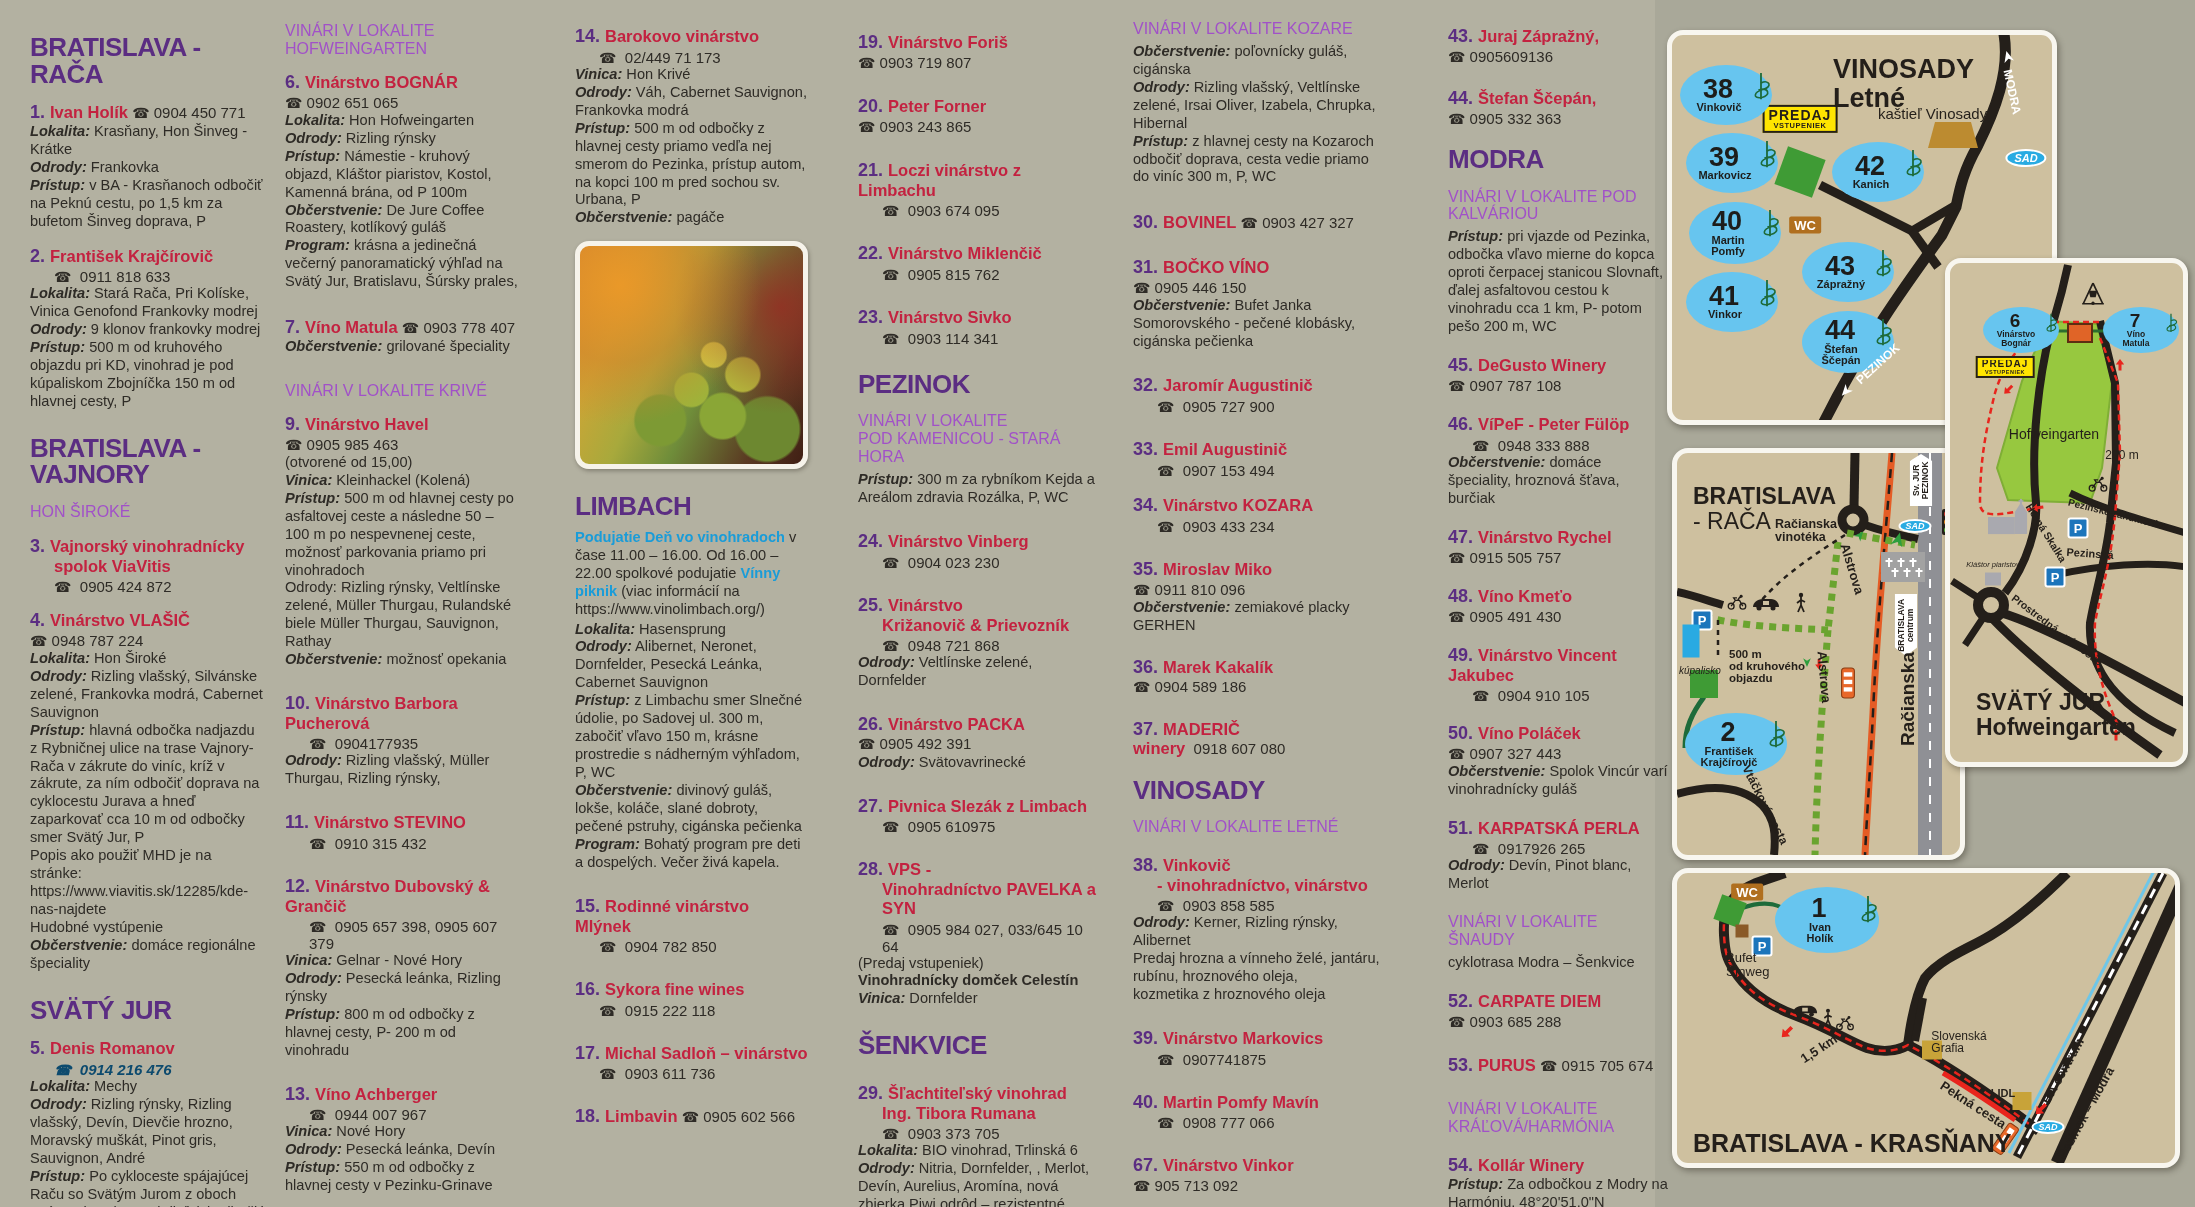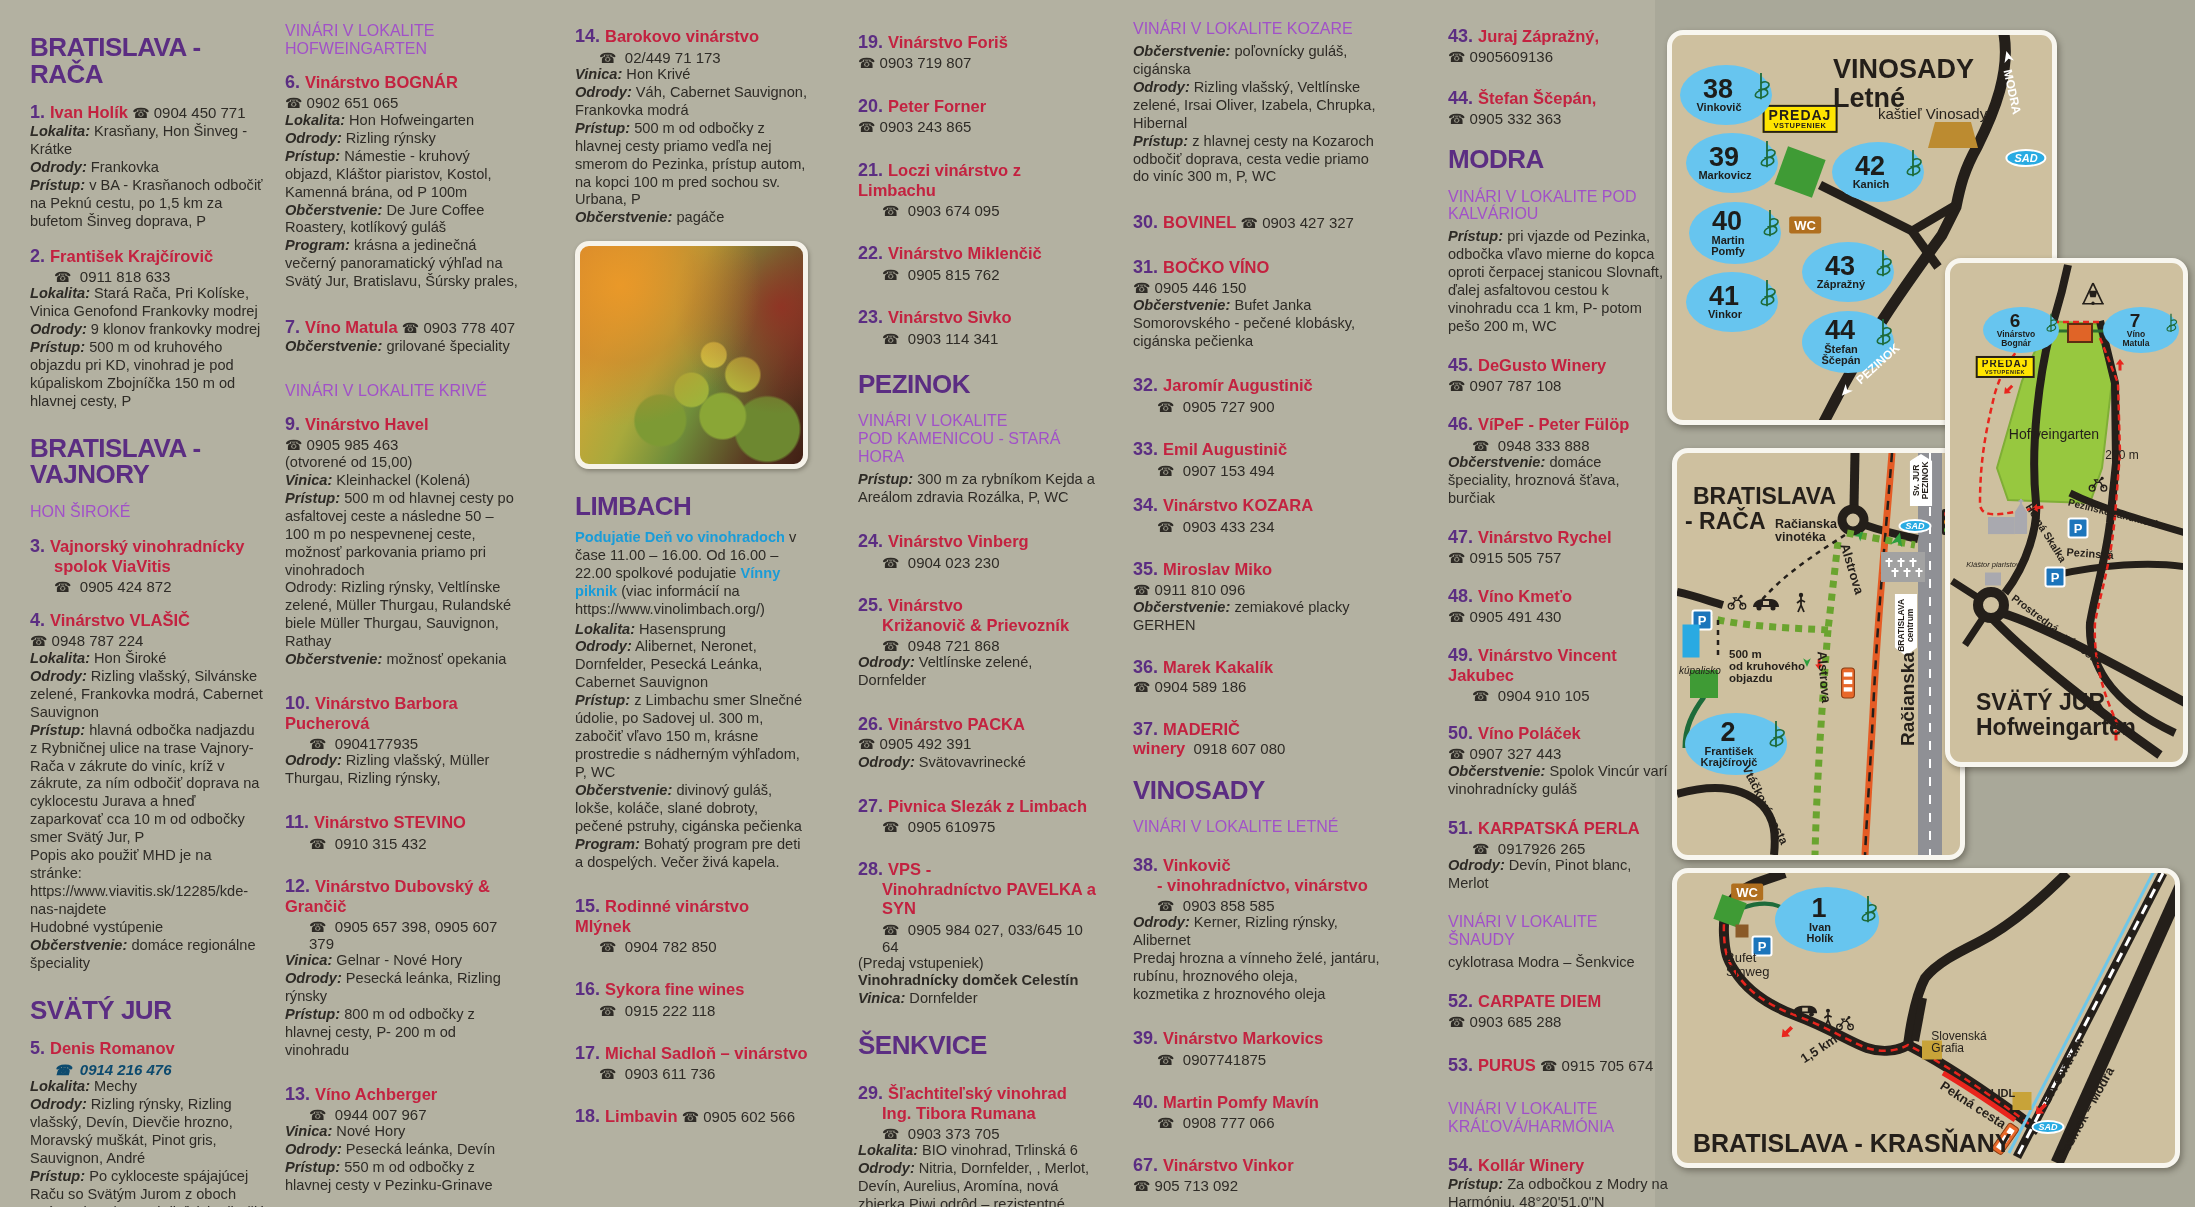--- a/index.html
+++ b/index.html
@@ -604,21 +604,21 @@
       <div class="oval" style="left: 59px; top: 291px; width: 102px; height: 62px;">
         <div class="on">2</div>
         <div class="onm">František
 Krajčírovič</div>
         <div class="vine" style="width: 20px;"><svg viewBox="0 0 22 36">
             <path d="M11 1 V30" stroke="#1e6b3a" stroke-width="2" fill="none"></path>
             <path d="M11 12 C20 8 24 16 14 19 C2 22 2 30 12 28 C22 26 20 16 8 20" stroke="#1e6b3a" stroke-width="1.8" fill="none"></path>
           </svg></div>
       </div>
       <div class="mlabel" style="left: 16px; top: 32px; font-size: 23px; font-weight: bold; transform: translate(0px, 0px);">BRATISLAVA</div>
-      <div class="mlabel" style="left: 8px; top: 57px; font-size: 23px; font-weight: bold; transform: translate(0px, 0px);">- RAČA</div>
+      <div class="mlabel" style="left: 16px; top: 57px; font-size: 23px; font-weight: normal; transform: translate(0px, 0px);">- RAČA</div>
       <div class="mlabel" style="left: 129px; top: 78px; font-size: 12.5px; font-weight: bold; transform: translate(-50%, -50%);">Račianska
 vinotéka</div>
       <div class="mlabel" style="left: 175px; top: 116px; font-size: 13px; font-weight: bold; transform: translate(-50%, -50%) rotate(73deg);">Alstrova</div>
       <div class="mlabel" style="left: 147px; top: 224px; font-size: 13px; font-weight: bold; transform: translate(-50%, -50%) rotate(85deg);">Alstrova</div>
       <div class="mlabel" style="left: 52px; top: 196px; font-size: 11.5px; font-weight: bold; transform: translate(0px, 0px);">500 m
 od kruhového
 objazdu</div>
       <div class="mlabel" style="left: 2px; top: 213px; font-size: 10px; font-style: italic; transform: translate(0px, 0px);">kúpalisko</div>
       <div class="mlabel" style="left: 88px; top: 352px; font-size: 12px; font-weight: bold; transform: translate(-50%, -50%) rotate(63deg);">Vtáčková cesta</div>
       <div class="mlabel" style="left: 231px; top: 246px; font-size: 19px; font-weight: bold; transform: translate(-50%, -50%) rotate(-90deg);">Račianska</div>

